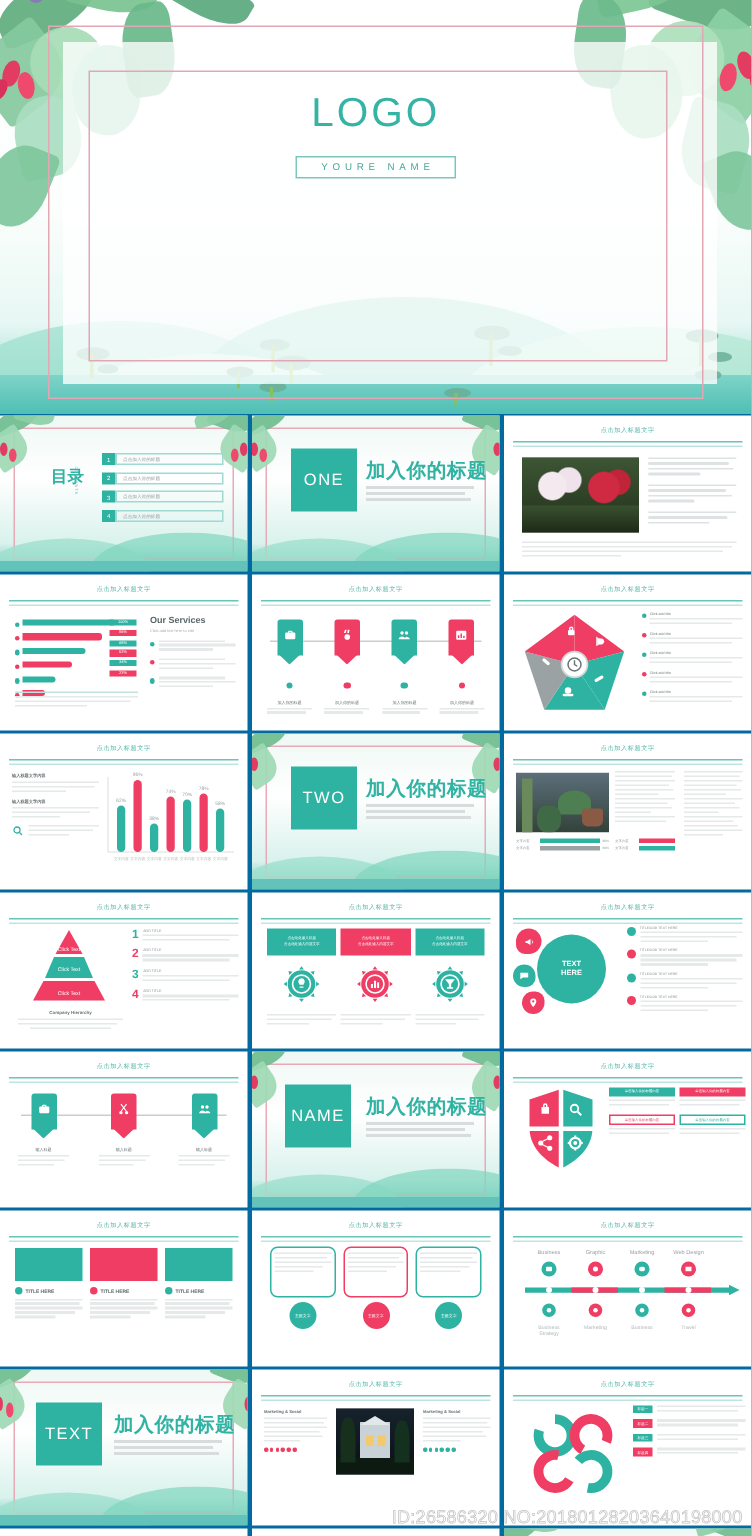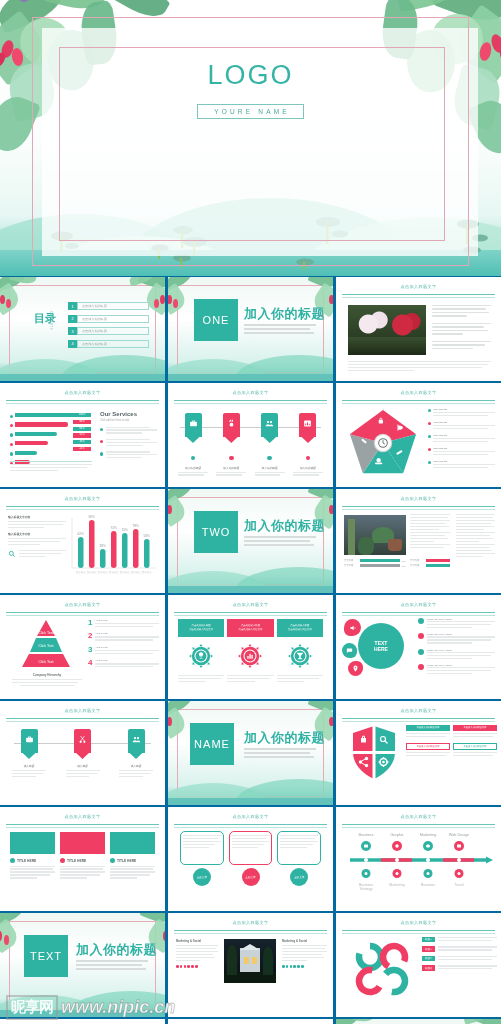--- a/index.html
+++ b/index.html
@@ -1329,18 +1329,15 @@
         <div class="foliage" style="right:-10px;top:-12px;width:72px;height:90px;">
           <div class="leaf" style="right:2px;top:4px;width:34px;height:16px;background:#6fbd8e;transform:rotate(22deg);"></div>
           <div class="leaf" style="right:18px;top:0;width:30px;height:14px;background:#8ccfa4;transform:rotate(-16deg);"></div>
           <div class="leaf" style="right:0;top:22px;width:28px;height:30px;background:#9ed9b4;transform:rotate(34deg);border-radius:8% 50% 8% 50%;"></div>
 
         </div>
       </div>
     </div>
   </div>
 
-  <div class="wm wm-nipic">
-    <span style="display:inline-block;padding:1px 3px;border:2px solid rgba(150,150,150,.5);font-size:15px;font-weight:bold;color:rgba(255,255,255,.9);letter-spacing:-1px;">昵享网</span>
-    <span class="wm-url">www.nipic.cn</span>
-  </div>
+  <div class="wm wm-id">ID:26586320 NO:20180128203640198000</div>
 
 </div>
 
 </body></html>

